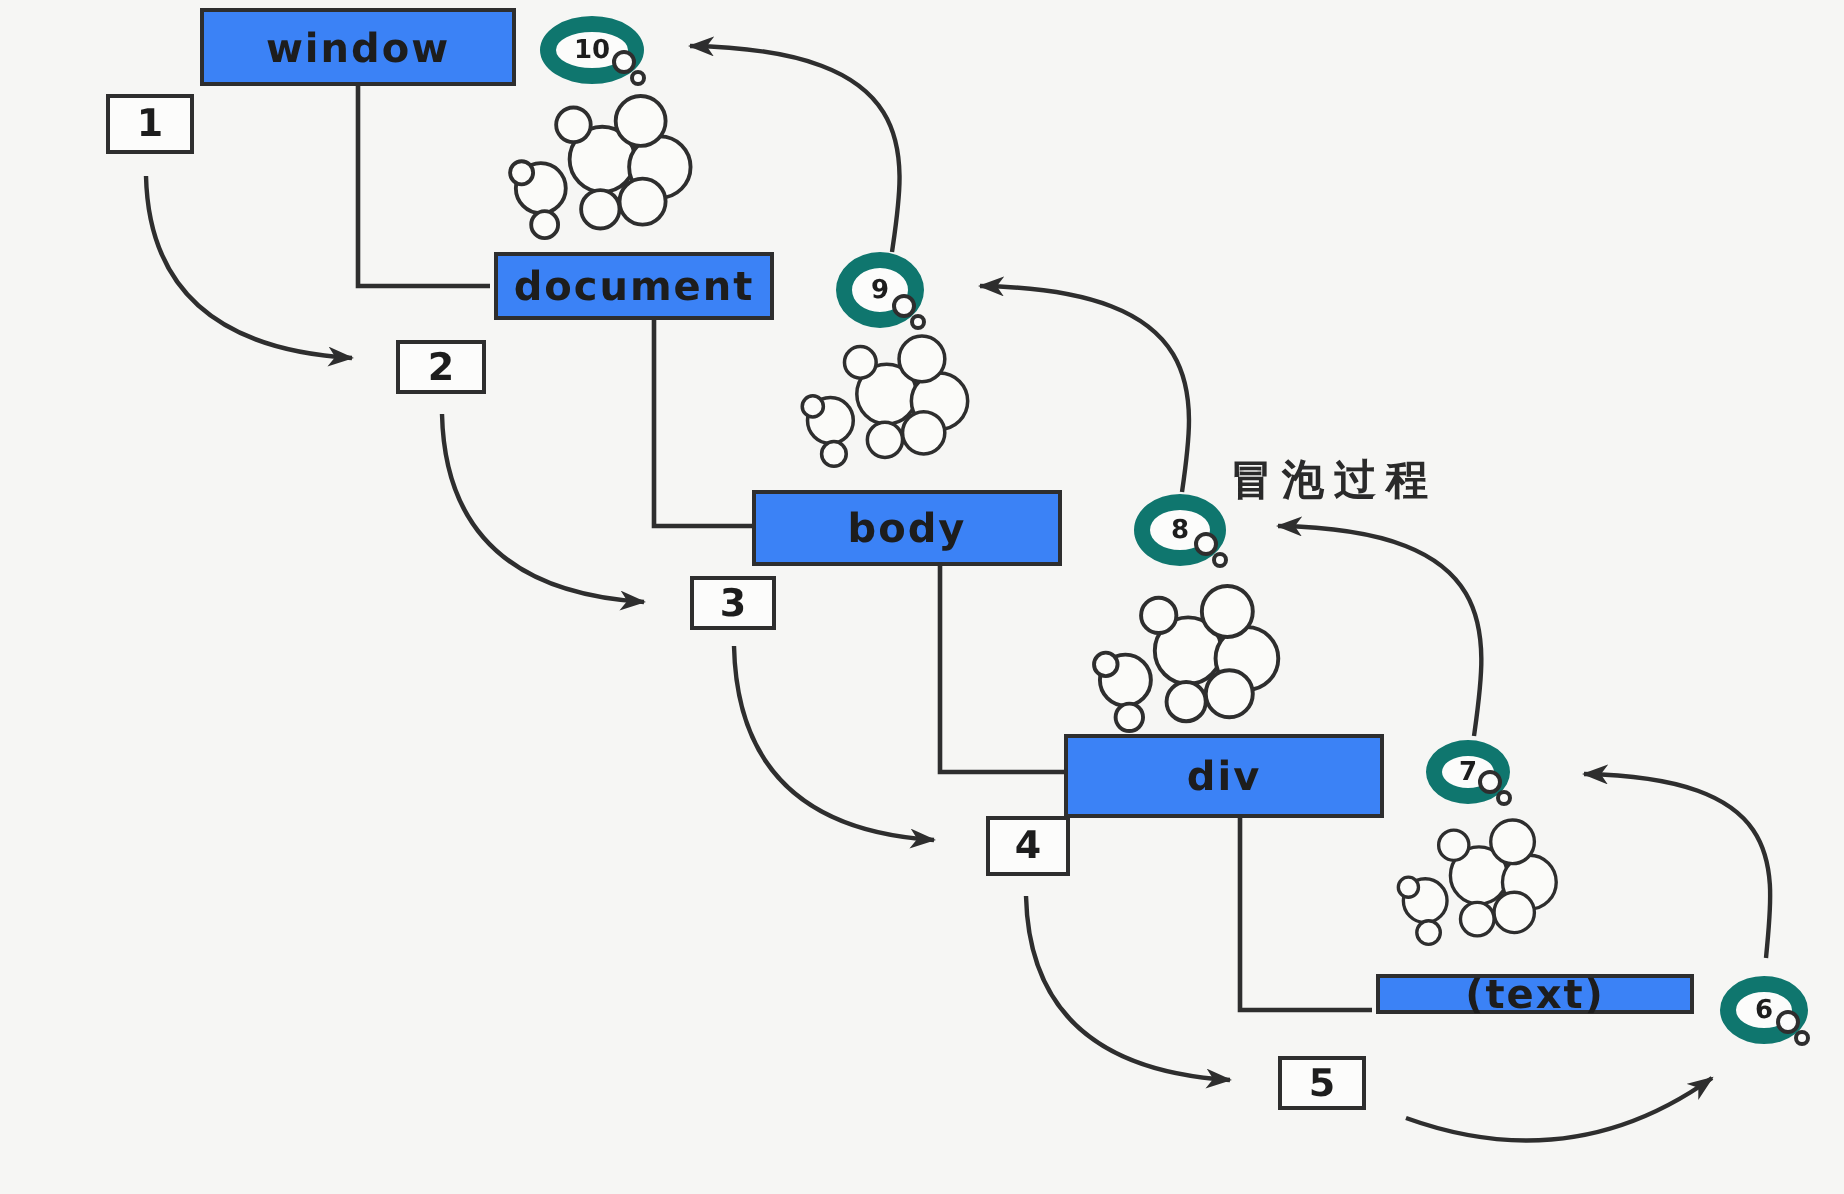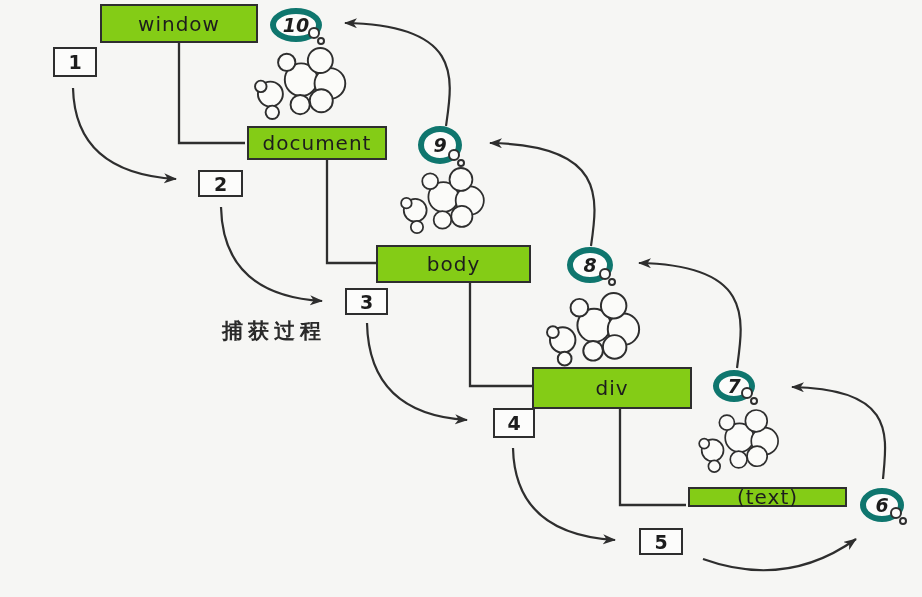--- a/index.html
+++ b/index.html
@@ -14,52 +14,51 @@
   }
   .layer {
     position: absolute;
     inset: 0;
     width: 922px;
     height: 597px;
   }
   .node-box {
     position: absolute;
     box-sizing: border-box;
-    background: #84cc16;
+    background: #3b82f6;
     border: 2px solid #2e2e2e;
     display: flex;
     align-items: center;
     justify-content: center;
-    font-weight: normal;
+    font-weight: bold;
     font-size: 20px;
     letter-spacing: 1px;
   }
   .step-box {
     position: absolute;
     box-sizing: border-box;
     background: #fcfcfb;
     border: 2px solid #2e2e2e;
     display: flex;
     align-items: center;
     justify-content: center;
     font-weight: bold;
     font-size: 19px;
   }
   .step-circle {
     position: absolute;
     box-sizing: border-box;
     background: #fcfcfb;
-    border: 6px solid #0f766e;
+    border: 8px solid #0f766e;
     border-radius: 50%;
     display: flex;
     align-items: center;
     justify-content: center;
     font-weight: bold;
-    font-size: 19px;
-    font-style: italic;
+    font-size: 13px;
   }
   .tail-1, .tail-2 {
     position: absolute;
     box-sizing: border-box;
     background: #fcfcfb;
     border: 2px solid #2e2e2e;
     border-radius: 50%;
   }
   .tail-1 { width: 12px; height: 12px; right: -4px; bottom: -3px; }
   .tail-2 { width: 8px;  height: 8px;  right: -9px; bottom: -9px; }
@@ -148,15 +147,15 @@
     <span>9</span>
     <span class="tail-1"></span>
     <span class="tail-2"></span>
   </div>
   <div class="step-circle" style="left:270px; top:8px; width:52px; height:34px;">
     <span>10</span>
     <span class="tail-1"></span>
     <span class="tail-2"></span>
   </div>
 
-  <div class="phase-label" style="left:222px; top:317px;">捕获过程</div>
+  <div class="phase-label" style="left:615px; top:226px;">冒泡过程</div>
 
 </div>
 
 </body></html>

